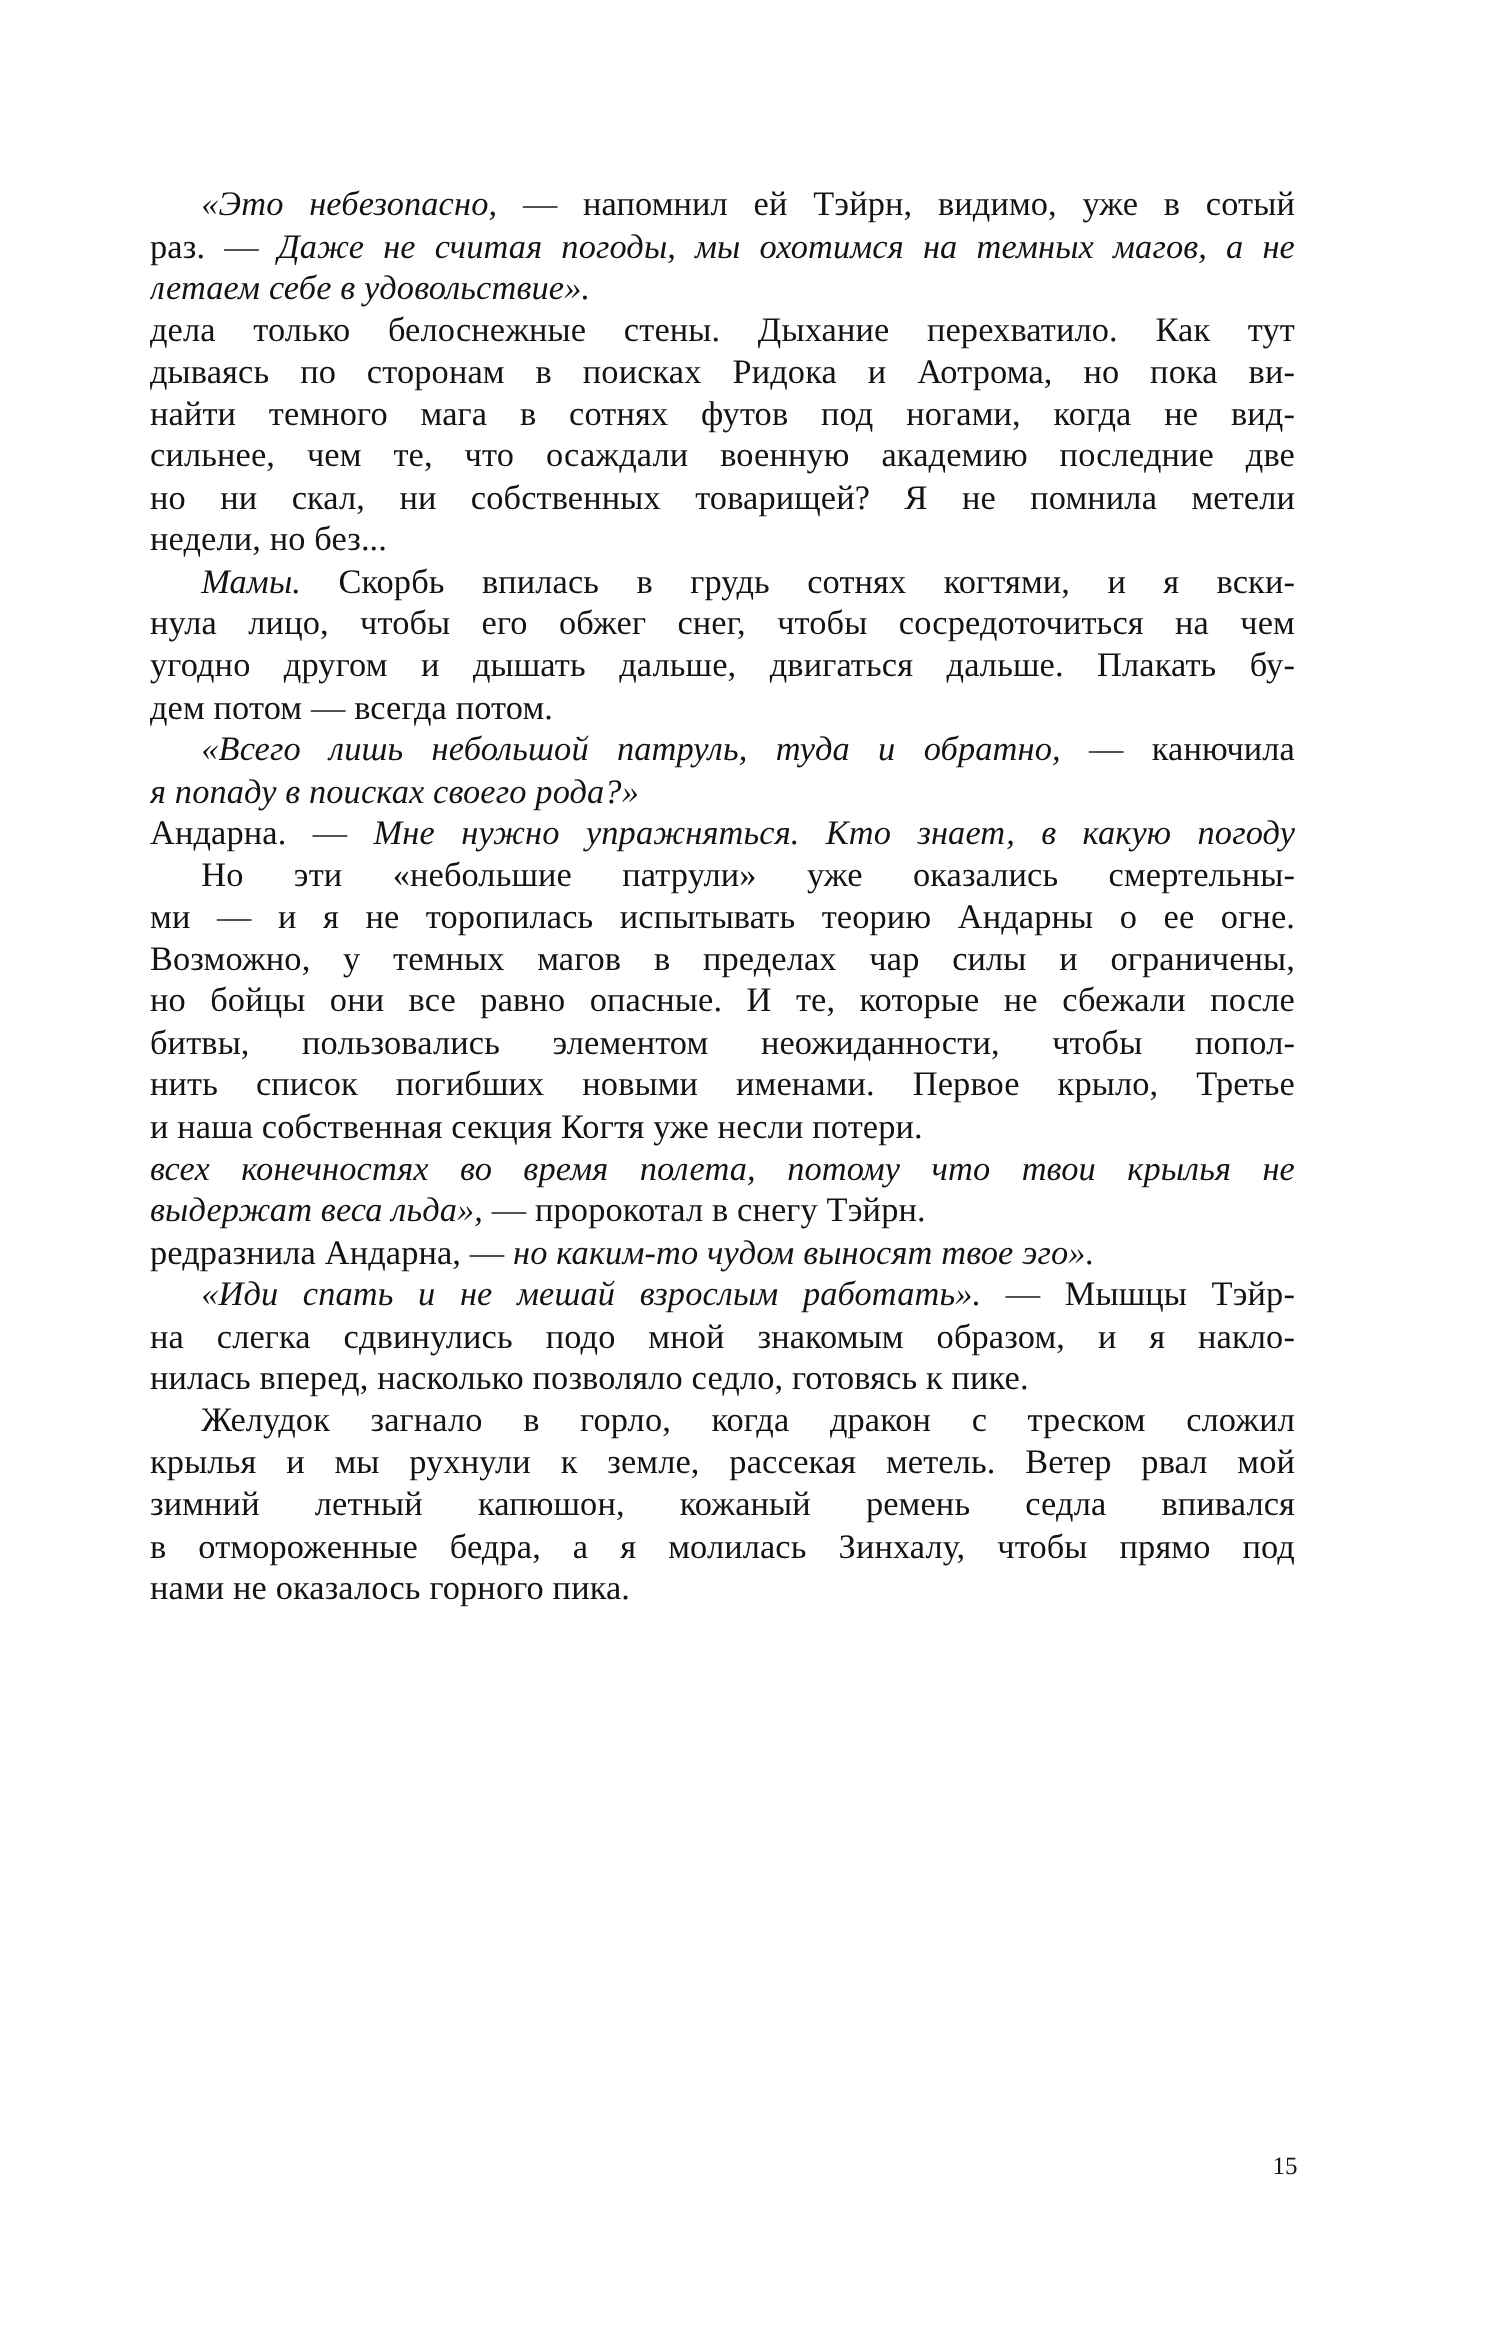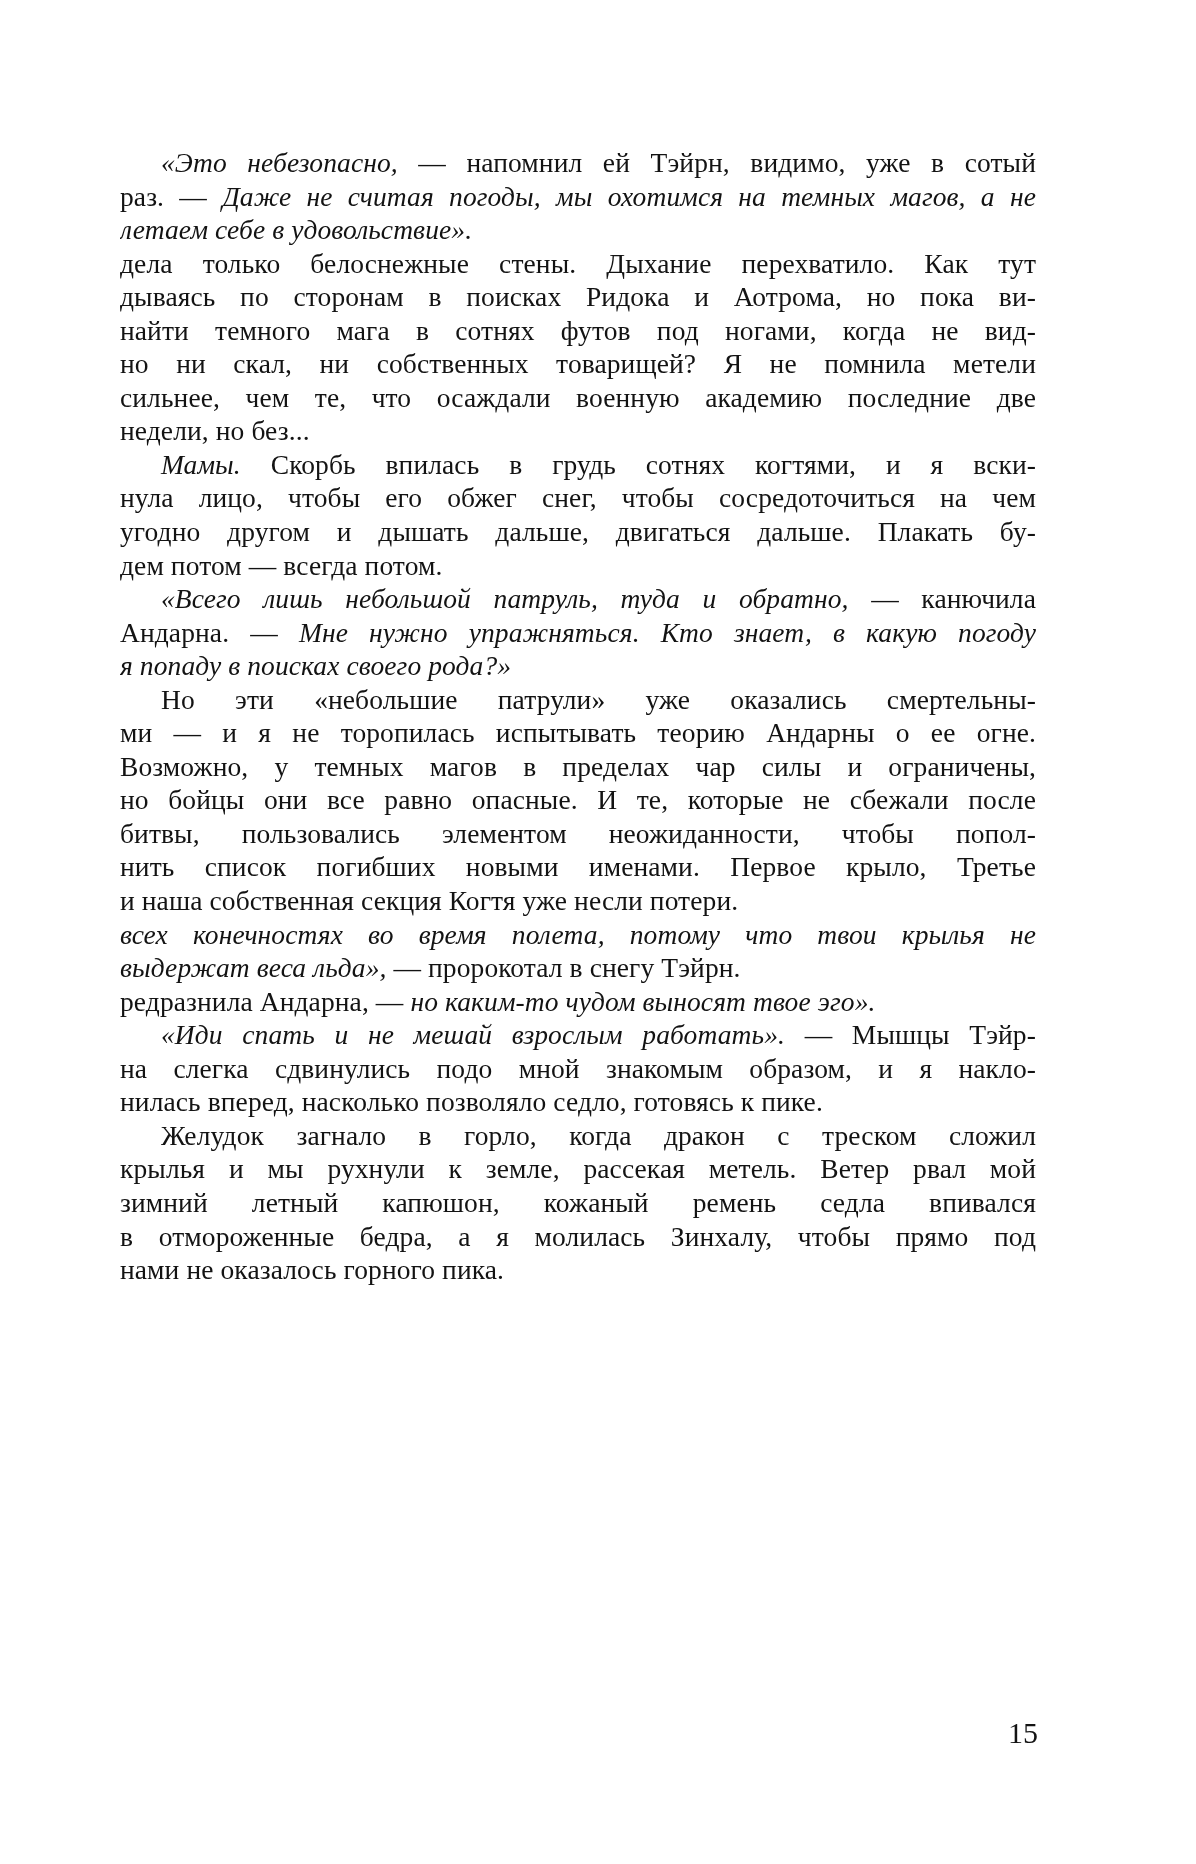--- a/index.html
+++ b/index.html
@@ -52,47 +52,47 @@
   }
   .seg-roman {
     font-style: normal;
   }
   .page-number {
     position: absolute;
     left: 936px;
     top: 1716px;
     width: 102px;
     text-align: right;
-    font-size: 30px;
+    font-size: 20px;
     line-height: 34px;
     font-family: "Liberation Serif", "DejaVu Serif", serif;
     color: #131313;
   }
 </style>
 </head>
 <body>
 
 <div class="book-page" style="background: rgb(255, 255, 255); color: rgb(19, 19, 19);">
   <div class="text-block" id="text-block">
       <div class="line first"><span class="seg-italic">«Это небезопасно, </span><span class="seg-roman">— напомнил ей Тэйрн, видимо, уже в сотый</span></div>
       <div class="line"><span class="seg-roman">раз. — </span><span class="seg-italic">Даже не считая погоды, мы охотимся на темных магов, а не</span></div>
       <div class="line last"><span class="seg-italic">летаем себе в удовольствие».</span></div>
       <div class="line"><span class="seg-roman">дела только белоснежные стены. Дыхание перехватило. Как тут</span></div>
       <div class="line"><span class="seg-roman">дываясь по сторонам в поисках Ридока и Аотрома, но пока ви-</span></div>
       <div class="line"><span class="seg-roman">найти темного мага в сотнях футов под ногами, когда не вид-</span></div>
+      <div class="line"><span class="seg-roman">сильнее, чем те, что осаждали военную академию последние две</span></div>
       <div class="line"><span class="seg-roman">но ни скал, ни собственных товарищей? Я не помнила метели</span></div>
-      <div class="line"><span class="seg-roman">сильнее, чем те, что осаждали военную академию последние две</span></div>
       <div class="line last"><span class="seg-roman">недели, но без...</span></div>
       <div class="line first"><span class="seg-italic">Мамы.</span><span class="seg-roman"> Скорбь впилась в грудь сотнях когтями, и я вски-</span></div>
       <div class="line"><span class="seg-roman">нула лицо, чтобы его обжег снег, чтобы сосредоточиться на чем</span></div>
       <div class="line"><span class="seg-roman">угодно другом и дышать дальше, двигаться дальше. Плакать бу-</span></div>
       <div class="line last"><span class="seg-roman">дем потом — всегда потом.</span></div>
       <div class="line first"><span class="seg-italic">«Всего лишь небольшой патруль, туда и обратно, </span><span class="seg-roman">— канючила</span></div>
+      <div class="line last"><span class="seg-italic">я попаду в поисках своего рода?»</span></div>
       <div class="line"><span class="seg-roman">Андарна. — </span><span class="seg-italic">Мне нужно упражняться. Кто знает, в какую погоду</span></div>
-      <div class="line last"><span class="seg-italic">я попаду в поисках своего рода?»</span></div>
       <div class="line first"><span class="seg-roman">Но эти «небольшие патрули» уже оказались смертельны-</span></div>
       <div class="line"><span class="seg-roman">ми — и я не торопилась испытывать теорию Андарны о ее огне.</span></div>
       <div class="line"><span class="seg-roman">Возможно, у темных магов в пределах чар силы и ограничены,</span></div>
       <div class="line"><span class="seg-roman">но бойцы они все равно опасные. И те, которые не сбежали после</span></div>
       <div class="line"><span class="seg-roman">битвы, пользовались элементом неожиданности, чтобы попол-</span></div>
       <div class="line"><span class="seg-roman">нить список погибших новыми именами. Первое крыло, Третье</span></div>
       <div class="line last"><span class="seg-roman">и наша собственная секция Когтя уже несли потери.</span></div>
       <div class="line"><span class="seg-italic">всех конечностях во время полета, потому что твои крылья не</span></div>
       <div class="line last"><span class="seg-italic">выдержат веса льда», </span><span class="seg-roman">— пророкотал в снегу Тэйрн.</span></div>
       <div class="line last"><span class="seg-roman">редразнила Андарна, — </span><span class="seg-italic">но каким-то чудом выносят твое эго».</span></div>

